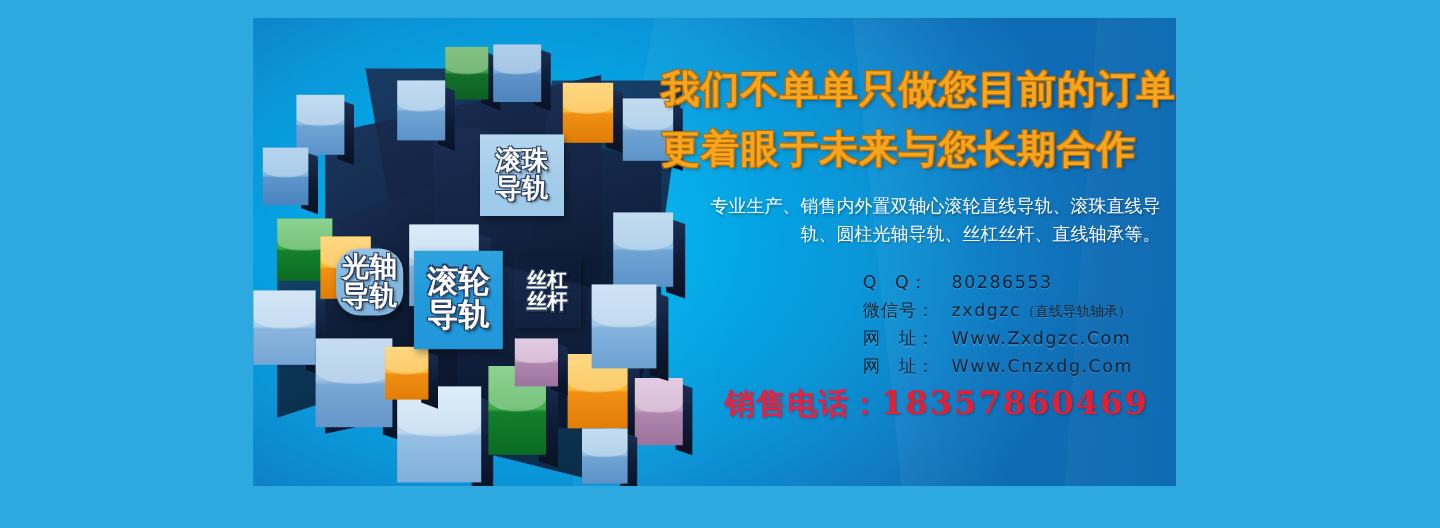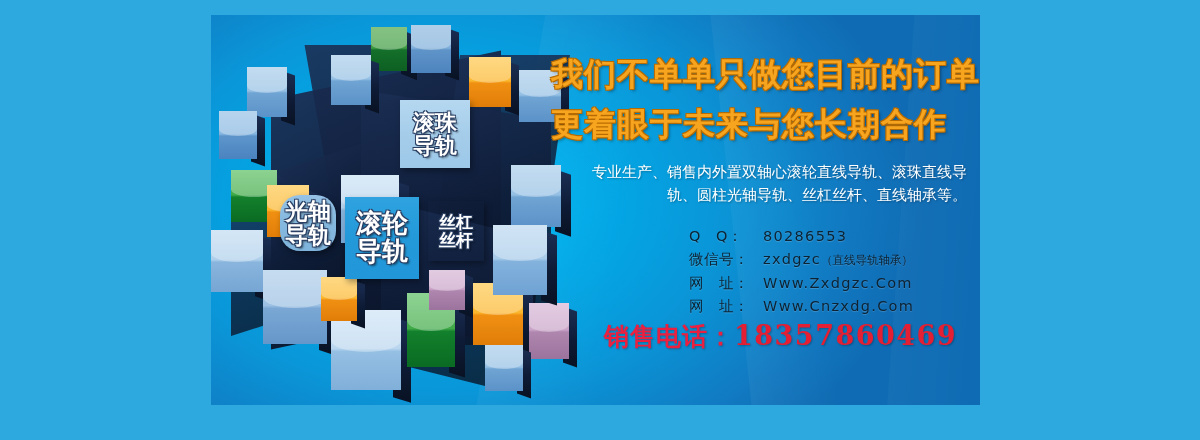--- a/index.html
+++ b/index.html
@@ -38,21 +38,21 @@
   .streak {
     position: absolute;
     background: linear-gradient(90deg, rgba(255,255,255,0.045), rgba(255,255,255,0));
     pointer-events: none;
   }
 
   
   #cluster {
     position: absolute;
     left: 0;
-    top: 0;
+    top: 12px;
     width: 360px;
     height: 296px;
   }
 
   .cube {
     position: absolute;
   }
   
   .side {
     position: absolute;
@@ -140,20 +140,21 @@
     font-size: 14.5px;
     color: #0d2233;
     line-height: 1.62;
     text-shadow: 0 1px 1px rgba(255,255,255,0.18);
   }
   .c-row { display: flex; align-items: baseline; white-space: nowrap; }
   .c-key {
     display: inline-block;
     width: 74px;
     letter-spacing: 0.5px;
+    margin-left: 30px;
   }
   .c-val { letter-spacing: 1.3px; }
   .c-note { font-size: 11.5px; letter-spacing: 0; }
 
   #phone {
     position: absolute;
     left: 53px;
     top: 305px;
     white-space: nowrap;
     font-family: "DejaVu Sans", "Liberation Sans", sans-serif;

